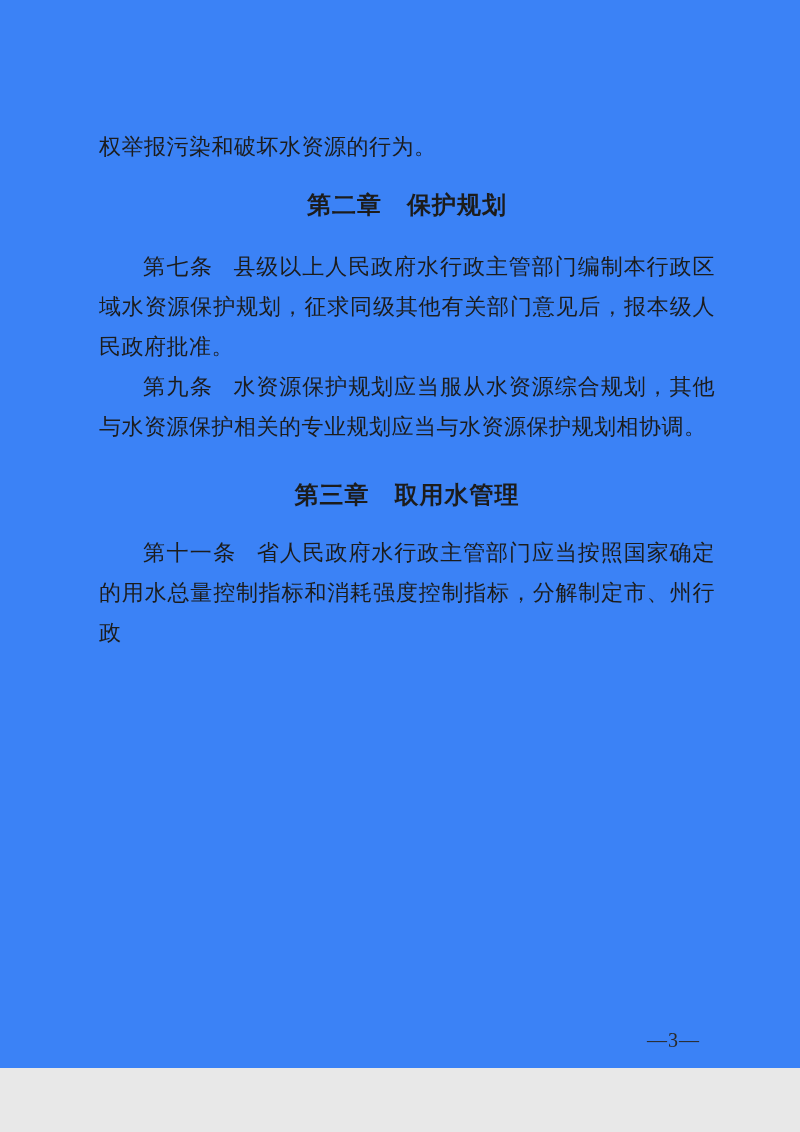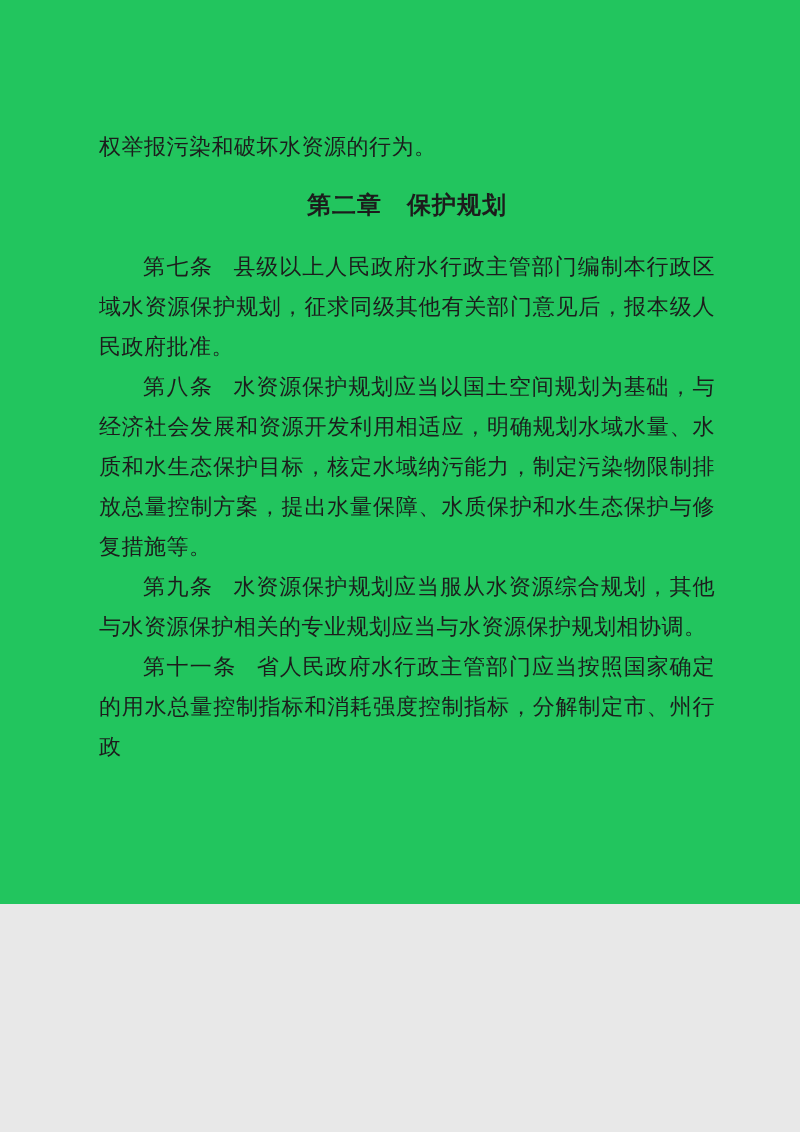--- a/index.html
+++ b/index.html
@@ -3,22 +3,22 @@
 <meta charset="utf-8">
 <style>
   html, body {
     margin: 0;
     padding: 0;
     background: #e8e8e8;
   }
   .page {
     position: relative;
     width: 800px;
-    height: 904px;
-    background: #22c55e;
+    height: 1068px;
+    background: #3b82f6;
     margin: 0 auto;
     overflow: hidden;
     font-family: "Liberation Serif", serif;
     color: #1c1c1c;
   }
   .content {
     position: absolute;
     left: 99px;
     top: 127px;
     width: 616px;
@@ -67,25 +67,25 @@
 <div class="page">
   <div class="content">
 
     <p class="para cont">权举报污染和破坏水资源的行为。</p>
 
     <p class="chapter ch2">第二章　保护规划</p>
 
     <p class="para"><b class="lead">第七条</b><span>县级以上人民政府水行政主管部门编制本行政区域水资源保护规划，征求同级其他有关部门意见后，报本级人民政府批准。</span></p>
 
 
-    <p class="para"><b class="lead">第八条</b><span>水资源保护规划应当以国土空间规划为基础，与经济社会发展和资源开发利用相适应，明确规划水域水量、水质和水生态保护目标，核定水域纳污能力，制定污染物限制排放总量控制方案，提出水量保障、水质保护和水生态保护与修复措施等。</span></p>
 
     <p class="para"><b class="lead">第九条</b><span>水资源保护规划应当服从水资源综合规划，其他与水资源保护相关的专业规划应当与水资源保护规划相协调。</span></p>
 
 
 
+    <p class="chapter ch3">第三章　取用水管理</p>
 
     <p class="para"><b class="lead">第十一条</b><span>省人民政府水行政主管部门应当按照国家确定的用水总量控制指标和消耗强度控制指标，分解制定市、州行政</span></p>
 
   </div>
 
   <div class="page-number">—3—</div>
 </div>
 
 </body></html>

